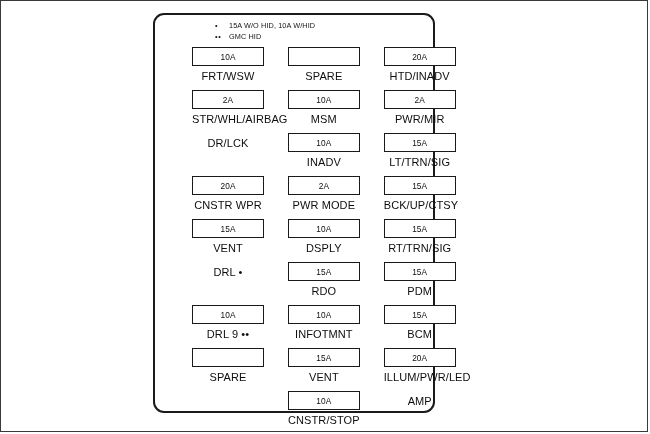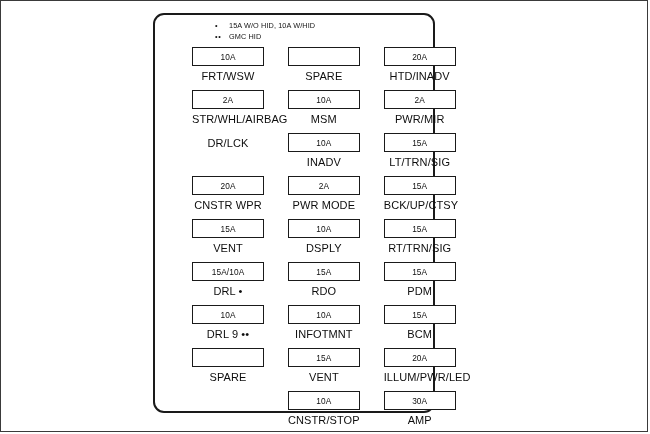--- a/index.html
+++ b/index.html
@@ -133,21 +133,20 @@
           </div>
           <div class="fuse-cell">
             <div class="fuse-box">20A</div>
             <div class="fuse-label">CNSTR WPR</div>
           </div>
           <div class="fuse-cell">
             <div class="fuse-box">15A</div>
             <div class="fuse-label">VENT</div>
           </div>
           <div class="fuse-cell">
-            <div class="fuse-box">15A/10A</div>
             <div class="fuse-label">DRL •</div>
           </div>
           <div class="fuse-cell">
             <div class="fuse-box">10A</div>
             <div class="fuse-label">DRL 9 ••</div>
           </div>
           <div class="fuse-cell">
             <div class="fuse-box"></div>
             <div class="fuse-label">SPARE</div>
           </div>
@@ -221,20 +220,19 @@
           </div>
           <div class="fuse-cell">
             <div class="fuse-box">15A</div>
             <div class="fuse-label">BCM</div>
           </div>
           <div class="fuse-cell">
             <div class="fuse-box">20A</div>
             <div class="fuse-label">ILLUM/PWR/LED</div>
           </div>
           <div class="fuse-cell">
-            <div class="fuse-box">30A</div>
             <div class="fuse-label">AMP</div>
           </div>
         </div>
       </div>
 
   </div>
 </div>
 
 </body></html>

